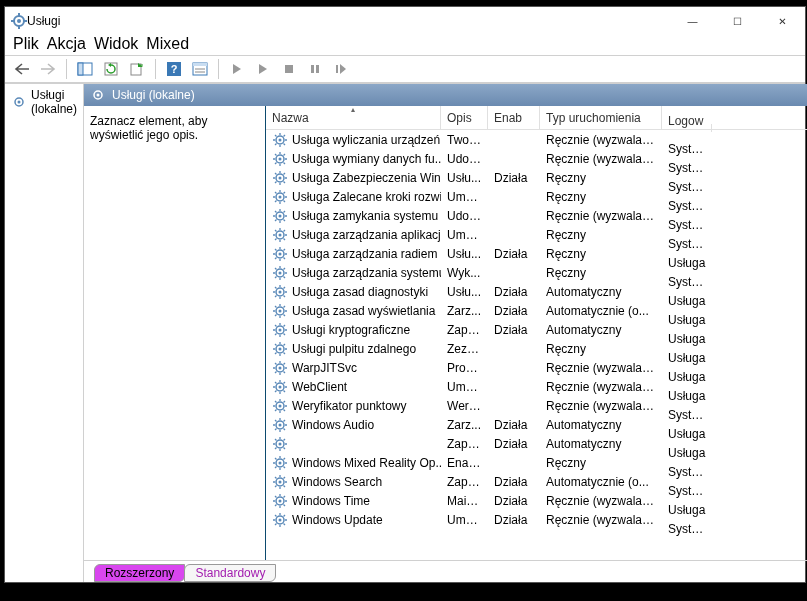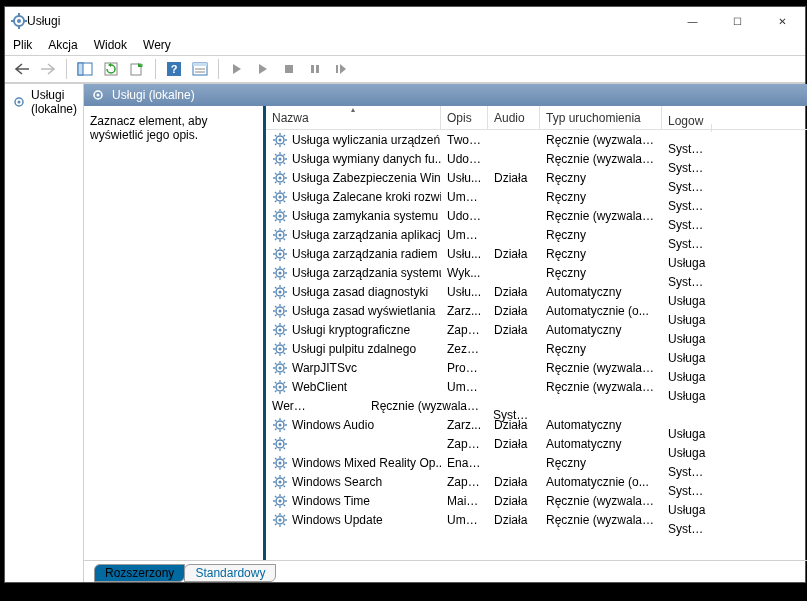--- a/index.html
+++ b/index.html
@@ -1,43 +1,43 @@
 <!DOCTYPE html>
 <html><head>
 <meta charset="utf-8">
 <style>
   * { box-sizing: border-box; margin: 0; padding: 0; font-family: "Segoe UI", Tahoma, sans-serif; }
   body { background: #000; width: 807px; height: 601px; overflow: hidden; font-size: 12px; }
   .window { position: absolute; top: 6px; left: 4px; width: 802px; height: 577px; background: #fff; border: 1px solid #555; }
   .titlebar { height: 28px; display: flex; align-items: center; padding-left: 6px; background: #fff; }
   .titlebar .title { font-size: 12px; flex: 1; }
   .winbtn { width: 45px; height: 28px; display: flex; align-items: center; justify-content: center; font-family: "Segoe UI Symbol", sans-serif; font-size: 10px; color: #333; cursor: default; }
-  .menubar { height: 20px; display: flex; align-items: center; padding-left: 8px; gap: 16px; font-size: 12px; }
+  .menubar { height: 20px; display: flex; align-items: flex-start; padding-left: 8px; gap: 8px; font-size: 16px; }
   .menubar span { cursor: default; }
   .toolbar { height: 28px; border-top: 1px solid #d0d0d0; border-bottom: 1px solid #d0d0d0; display: flex; align-items: center; padding-left: 6px; gap: 4px; }
   .tbtn { width: 22px; height: 22px; display: flex; align-items: center; justify-content: center; border: 1px solid transparent; cursor: default; }
   .tsep { width: 1px; height: 20px; background: #ccc; margin: 0 3px; }
   .body { display: flex; height: calc(100% - 76px); border-top: 1px solid #d0d0d0; }
   .leftpane { width: 155px; border-right: 1px solid #d0d0d0; padding: 2px; }
   .leftitem { display: flex; align-items: center; padding: 2px 4px; gap: 4px; }
   .rightpane { flex: 1; display: flex; flex-direction: column; }
   .rhead { height: 22px; background: linear-gradient(#8ba7c7, #6a8ab0); color: #fff; display: flex; align-items: center; padding-left: 6px; gap: 6px; font-size: 12px;}
   .rbody { flex: 1; display: flex; overflow: hidden; }
-  .descpane { width: 182px; padding: 8px 6px; font-size: 12px; border-right: 3px solid #0c4a6e; }
+  .descpane { width: 182px; padding: 8px 6px; font-size: 12px; border-right: 1px solid #0c4a6e; }
   .listpane { flex: 1; overflow: hidden; display: flex; flex-direction: column; }
   .cols { display: flex; border-bottom: 1px solid #e0e0e0; height: 24px; }
   .col { border-right: 1px solid #e0e0e0; padding: 4px 6px; font-size: 12px; color: #333; display: flex; align-items: flex-end; position: relative; }
   .rows { overflow-y: auto; overflow-x: auto; flex: 1; }
   .rowscroll { overflow-x: scroll; overflow-y: hidden; height: 14px; }
   .row { display: flex; height: 19px; align-items: center; font-size: 12px; }
   .cell { padding: 0 6px; overflow: hidden; white-space: nowrap; text-overflow: ellipsis; }
   .cell.name { display: flex; align-items: center; gap: 4px; }
   .tabbar { height: 22px; border-top: 1px solid #d0d0d0; display: flex; align-items: flex-end; padding-left: 10px; padding-top:1px; }
-  .tab { border: 1px solid #999; border-top-left-radius: 6px; border-bottom-right-radius: 6px; padding: 1px 10px; font-size: 12px; background: #0369a1; margin-right: -1px; cursor: default; }
-  .tab.inactive { background: #f6f6f6; color:#0369a1;text-align:center;}
+  .tab { border: 1px solid #999; border-top-left-radius: 6px; border-bottom-right-radius: 6px; padding: 1px 10px; font-size: 12px; background: #d946ef; margin-right: -1px; cursor: default; }
+  .tab.inactive { background: #f6f6f6; color:#a21caf;text-align:center;}
   .sorticon { position:absolute; top:-1px; left:50%; transform:translateX(-50%); font-size:8px; color:#666;}
   .gearicon { width: 16px; height: 16px; display: inline-flex; align-items: center; justify-content: center;}
   .gearicon svg { width:16px; height:16px;}
   .c-nazwa { width: 175px; }
   .c-opis  { width: 47px; }
   .c-stan  { width: 52px; }
   .c-typ   { width: 122px; }
   .c-logow { width: 50px; margin-top: 18px; }
 </style>
 </head>
@@ -61,21 +61,21 @@
     <span class="title">Usługi</span>
     <div class="winbtn">—</div>
     <div class="winbtn">☐</div>
     <div class="winbtn">✕</div>
   </div>
 
   <div class="menubar">
     <span>Plik</span>
     <span>Akcja</span>
     <span>Widok</span>
-    <span>Wery</span>
+    <span>Mixed</span>
   </div>
 
   <div class="toolbar">
     <div class="tbtn">
         <svg width="16" height="12">
           <path d="M8 1 L2 6 L8 11 M2 6 H15" stroke="#555" stroke-width="1.6" fill="none"></path>
         </svg>
       </div>
     <div class="tbtn">
         <svg width="16" height="12">
@@ -177,21 +177,21 @@
           <div>Zaznacz element, aby wyświetlić jego opis.</div>
         </div>
 
         <div class="listpane">
           <div class="cols">
             <div class="col c-nazwa">
               <span>Nazwa</span>
               <span class="sorticon">▴</span>
             </div>
             <div class="col c-opis">Opis</div>
-            <div class="col c-stan">Audio</div>
+            <div class="col c-stan">Enab</div>
             <div class="col c-typ">Typ uruchomienia</div>
             <div class="col c-logow">Logow</div>
           </div>
           <div class="rows" id="rows">
               <div class="row">
                 <div class="cell name c-nazwa">
                   <span class="gearicon">
                     <svg viewBox="0 0 16 16" width="14" height="14">
                       <circle cx="8" cy="8" r="4" fill="none" stroke="#5a89b8" stroke-width="1.5"></circle>
                       <circle cx="8" cy="8" r="1.5" fill="#5a89b8"></circle>
@@ -533,20 +533,39 @@
                     </svg>
                   </span>
                   <span>WebClient</span>
                 </div>
                 <div class="cell c-opis">Umo...</div>
                 <div class="cell c-stan"></div>
                 <div class="cell c-typ">Ręcznie (wyzwalan...</div>
                 <div class="cell c-logow">Usługa</div>
               </div>
               <div class="row">
+                <div class="cell name c-nazwa">
+                  <span class="gearicon">
+                    <svg viewBox="0 0 16 16" width="14" height="14">
+                      <circle cx="8" cy="8" r="4" fill="none" stroke="#5a89b8" stroke-width="1.5"></circle>
+                      <circle cx="8" cy="8" r="1.5" fill="#5a89b8"></circle>
+                      <g stroke="#5a89b8" stroke-width="1.3">
+                        <line x1="8" y1="1" x2="8" y2="3"></line>
+                        <line x1="8" y1="13" x2="8" y2="15"></line>
+                        <line x1="1" y1="8" x2="3" y2="8"></line>
+                        <line x1="13" y1="8" x2="15" y2="8"></line>
+                        <line x1="3" y1="3" x2="4.5" y2="4.5"></line>
+                        <line x1="11.5" y1="11.5" x2="13" y2="13"></line>
+                        <line x1="3" y1="13" x2="4.5" y2="11.5"></line>
+                        <line x1="11.5" y1="4.5" x2="13" y2="3"></line>
+                      </g>
+                    </svg>
+                  </span>
+                  <span>Weryfikator punktowy</span>
+                </div>
                 <div class="cell c-opis">Wery...</div>
                 <div class="cell c-stan"></div>
                 <div class="cell c-typ">Ręcznie (wyzwalan...</div>
                 <div class="cell c-logow">System</div>
               </div>
               <div class="row">
                 <div class="cell name c-nazwa">
                   <span class="gearicon">
                     <svg viewBox="0 0 16 16" width="14" height="14">
                       <circle cx="8" cy="8" r="4" fill="none" stroke="#5a89b8" stroke-width="1.5"></circle>

